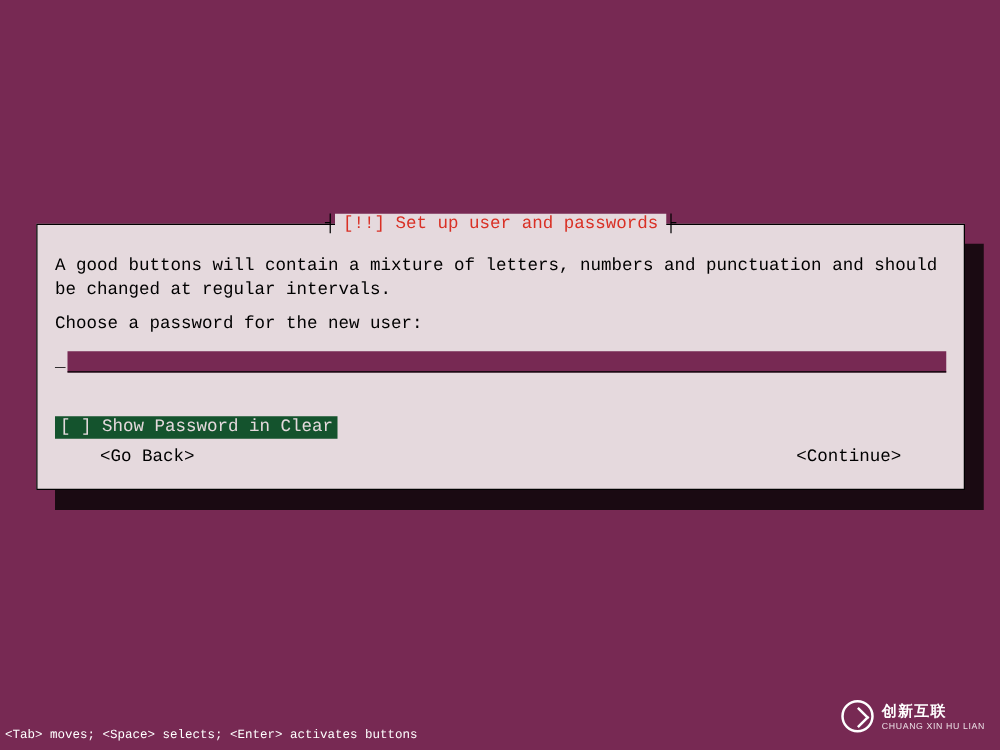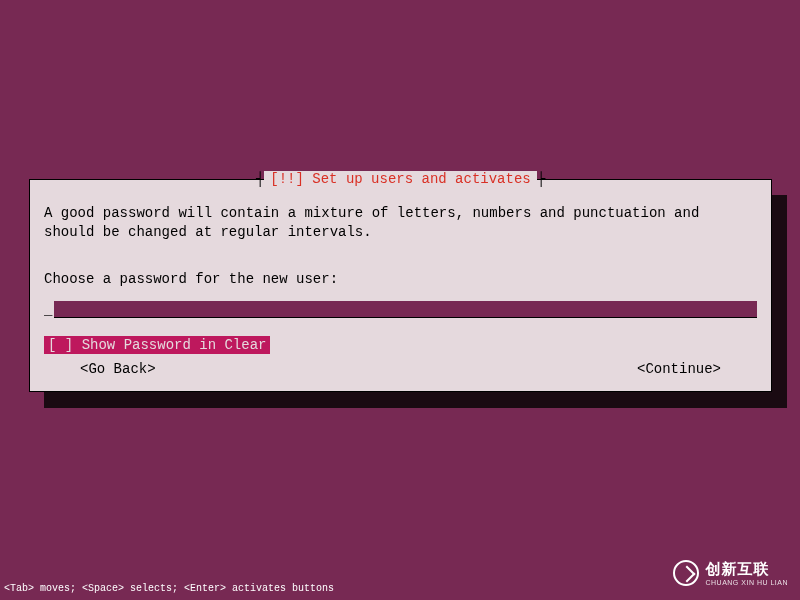--- a/index.html
+++ b/index.html
@@ -4,50 +4,50 @@
   <style>
     *{margin:0;padding:0;box-sizing:border-box}
     body{width:800px;height:600px;background:#772953;font-family:'Courier New',monospace;font-size:14px;position:relative;overflow:hidden}
     .shadow{position:absolute;left:44px;top:195px;width:743px;height:213px;background:#1a0a12}
     .dialog{position:absolute;left:29px;top:179px;width:743px;height:213px;background:#e5d9dd;border:1px solid #000}
     .title-wrap{position:absolute;top:-9px;left:0;right:0;display:flex;justify-content:center;align-items:center}
     .title-line{color:#000}
     .title-text{background:#e5d9dd;padding:0 6px}
     .title-mark{color:#d93025}
     .body{padding:24px 14px 0 14px;color:#000;line-height:1.35}
-    .prompt{margin-top:28px}
+    .prompt{margin-top:8px}
     .pw-row{margin-top:12px;display:flex;gap:0}
     .pw-prefix{color:#000;width:10px}
     .pw-input{flex:1;height:17px;background:#772953;border:none;border-bottom:1px solid #000;outline:none;color:#fff;font-family:inherit;font-size:13px}
-    .chk{margin-top:16px;background:#be185d;color:#e5d9dd;padding:0 4px;display:inline-block}
+    .chk{margin-top:33px;background:#14532d;color:#e5d9dd;padding:0 4px;display:inline-block}
     .btns{margin-top:6px;display:flex;justify-content:space-between;padding:0 36px 0 36px;color:#000}
     .btn{cursor:pointer}
     .footer{position:absolute;left:4px;bottom:6px;color:#fff;font-size:10px}
     .logo{position:absolute;right:12px;bottom:14px;display:flex;align-items:center;gap:6px;color:#fff}
     .logo-circle{width:26px;height:26px;border:2px solid #fff;border-radius:50%;position:relative}
     .logo-circle::before{content:'';position:absolute;width:10px;height:10px;border:2px solid #fff;border-top:none;border-left:none;transform:rotate(-45deg);left:6px;top:6px}
-    .logo-text{font-family:sans-serif;font-weight:bold;font-size:15px;letter-spacing:1px}
+    .logo-text{font-family:sans-serif;font-weight:bold;font-size:12px;letter-spacing:1px}
     .logo-sub{font-family:sans-serif;font-size:7px;letter-spacing:0.5px;opacity:0.85}
   </style>
 </head>
 <body>
 
 <div class="shadow"></div>
 
 <div class="dialog">
   <div class="title-wrap">
     <span class="title-line">┤</span>
     <span class="title-text">
       <span class="title-mark">[!!]</span>
-      <span class="title-mark">Set up users and activates</span>
+      <span class="title-mark">Set up user and passwords</span>
     </span>
     <span class="title-line">├</span>
   </div>
   <div class="body">
-    <div>A good password will contain a mixture of letters, numbers and punctuation and should be changed at regular intervals.</div>
+    <div>A good buttons will contain a mixture of letters, numbers and punctuation and should be changed at regular intervals.</div>
     <div class="prompt">Choose a password for the new user:</div>
     <div class="pw-row">
       <span class="pw-prefix">_</span>
       <input type="password" class="pw-input" value="" style="">
     </div>
     <div class="chk">
       <span>[ ]</span>
       <span>Show Password in Clear</span>
     </div>
     <div class="btns">

